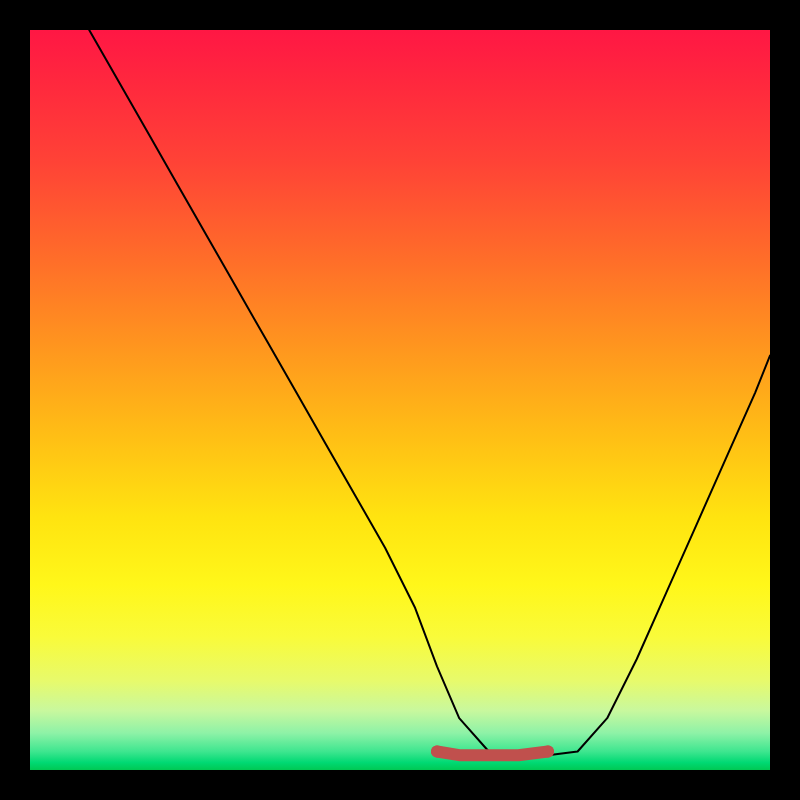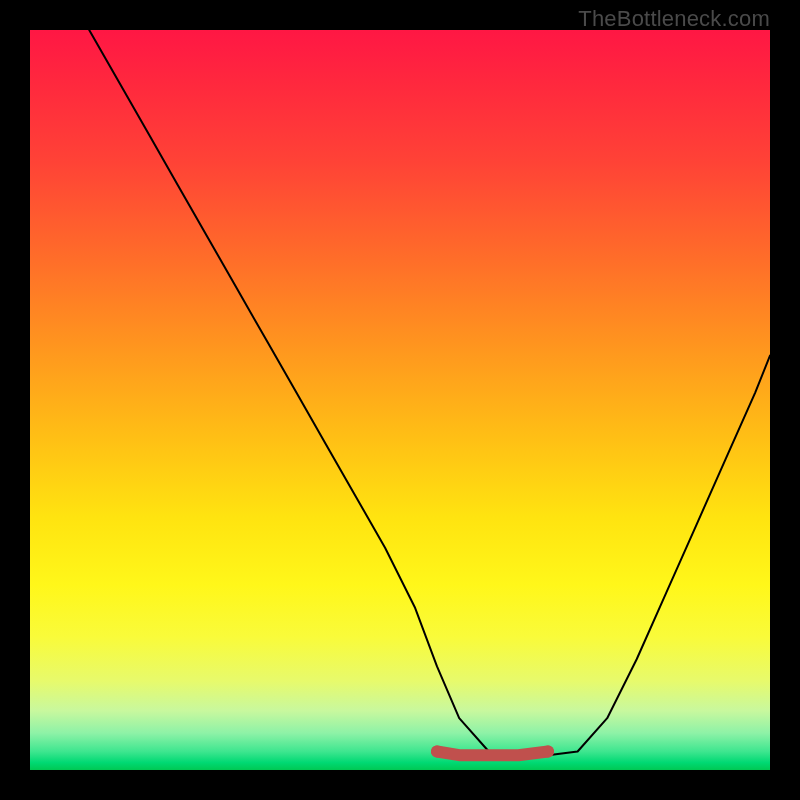--- a/index.html
+++ b/index.html
@@ -56,21 +56,20 @@
     left: 0;
     top: 0;
     width: 740px;
     height: 740px;
   }
 </style>
 </head>
 <body>
 
 <div class="chart-container">
-  <div class="watermark">TheBottleneck.com</div>
   <div class="plot-area">
     <div class="gradient-bg"></div>
     <svg class="curve-svg" viewBox="0 0 740 740" preserveAspectRatio="none">
       <path id="main-curve" fill="none" stroke="#000" stroke-width="2" stroke-linejoin="round" stroke-linecap="round" d="M59.20 0.00 L88.80 51.80 L118.40 103.60 L148.00 155.40 L177.60 207.20 L207.20 259.00 L236.80 310.80 L266.40 362.60 L296.00 414.40 L325.60 466.20 L355.20 518.00 L384.80 577.20 L407.00 636.40 L429.20 688.20 L458.80 721.50 L488.40 725.20 L518.00 725.20 L547.60 721.50 L577.20 688.20 L606.80 629.00 L636.40 562.40 L666.00 495.80 L695.60 429.20 L725.20 362.60 L740.00 325.60"></path>
       <path id="highlight-band" fill="none" stroke="#c0504d" stroke-width="12" stroke-linecap="round" stroke-linejoin="round" d="M407.00 721.50 L429.20 725.20 L458.80 725.20 L488.40 725.20 L518.00 721.50"></path>
       <circle id="highlight-dot-left" r="6" fill="#c0504d" cx="407.00" cy="721.50"></circle>
       <circle id="highlight-dot-right" r="6" fill="#c0504d" cx="518.00" cy="721.50"></circle>
     </svg>
   </div>
 </div>

